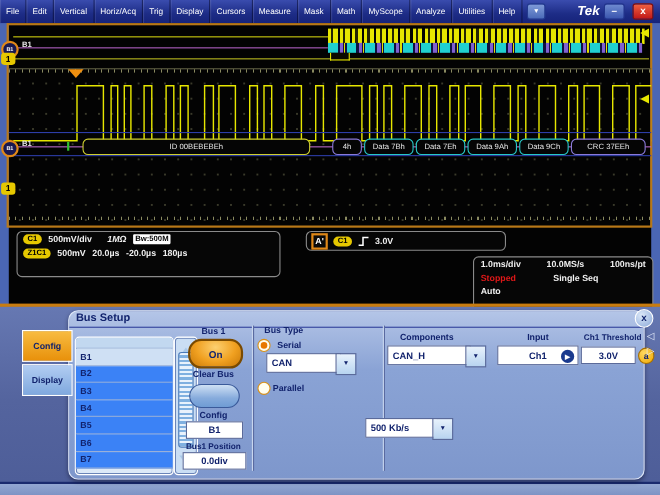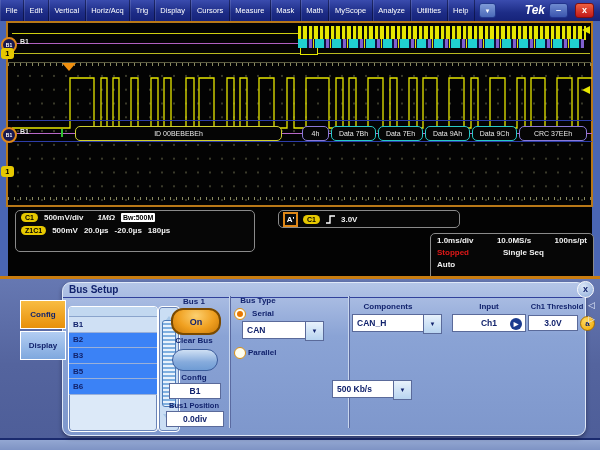--- a/index.html
+++ b/index.html
@@ -252,22 +252,24 @@
 
   <div class="tab" id="tab-config">Config</div>
   <div class="tab" id="tab-display">Display</div>
 
   <div class="dlg-label" style="left:88px;top:296px;width:40px;margin-top:44px;">Bus</div>
   <div id="bus-list">
     <div class="hdr"></div>
     <div class="bus-row sel">B1</div>
     <div class="bus-row">B2</div>
     <div class="bus-row">B3</div>
+    <div class="bus-row">B4</div>
     <div class="bus-row">B5</div>
     <div class="bus-row">B6</div>
+    <div class="bus-row">B7</div>
   </div>
   <div id="bus-scroll">
     <div class="scroll-arrow" id="sa-up"></div>
     <div id="scroll-thumb"></div>
     <div class="scroll-arrow" id="sa-dn"></div>
   </div>
 
   <div class="dlg-label" style="left:174px;top:297px;width:40px;">Bus 1</div>
   <div id="on-btn">On</div>
   <div class="dlg-label" style="left:172px;top:336px;width:44px;">Clear Bus</div>

